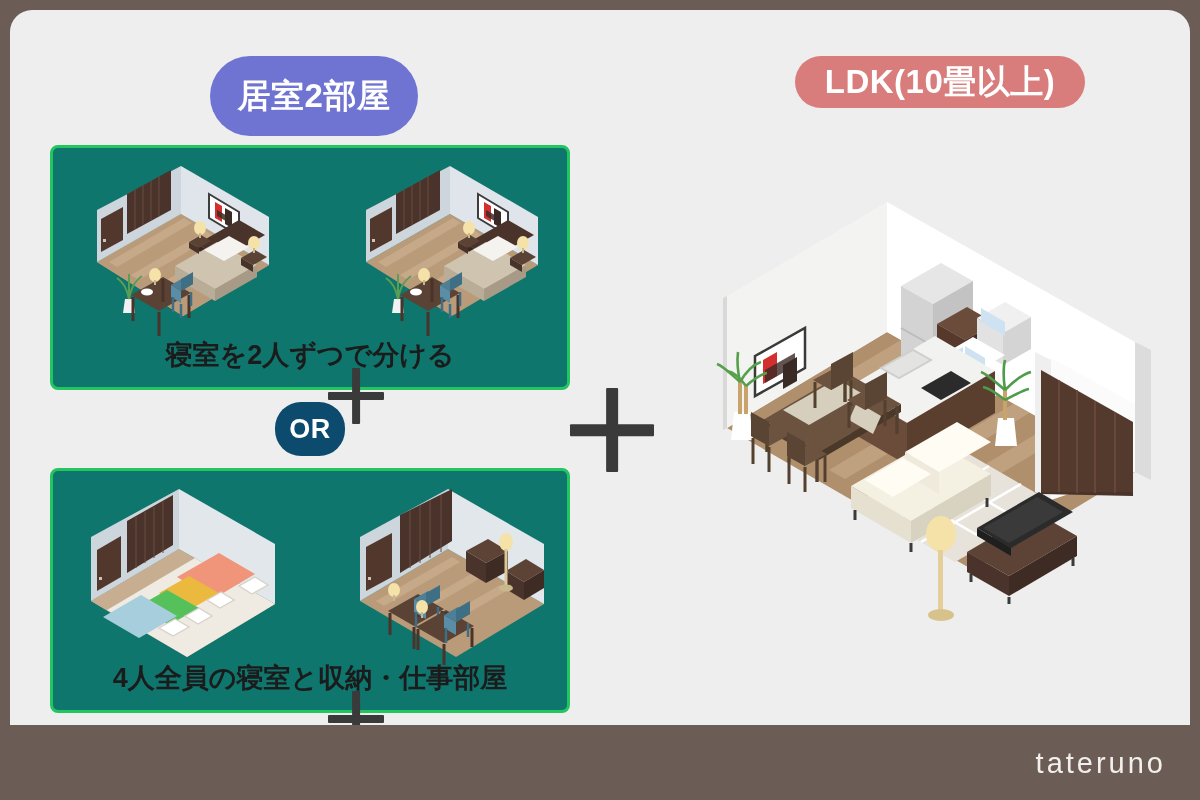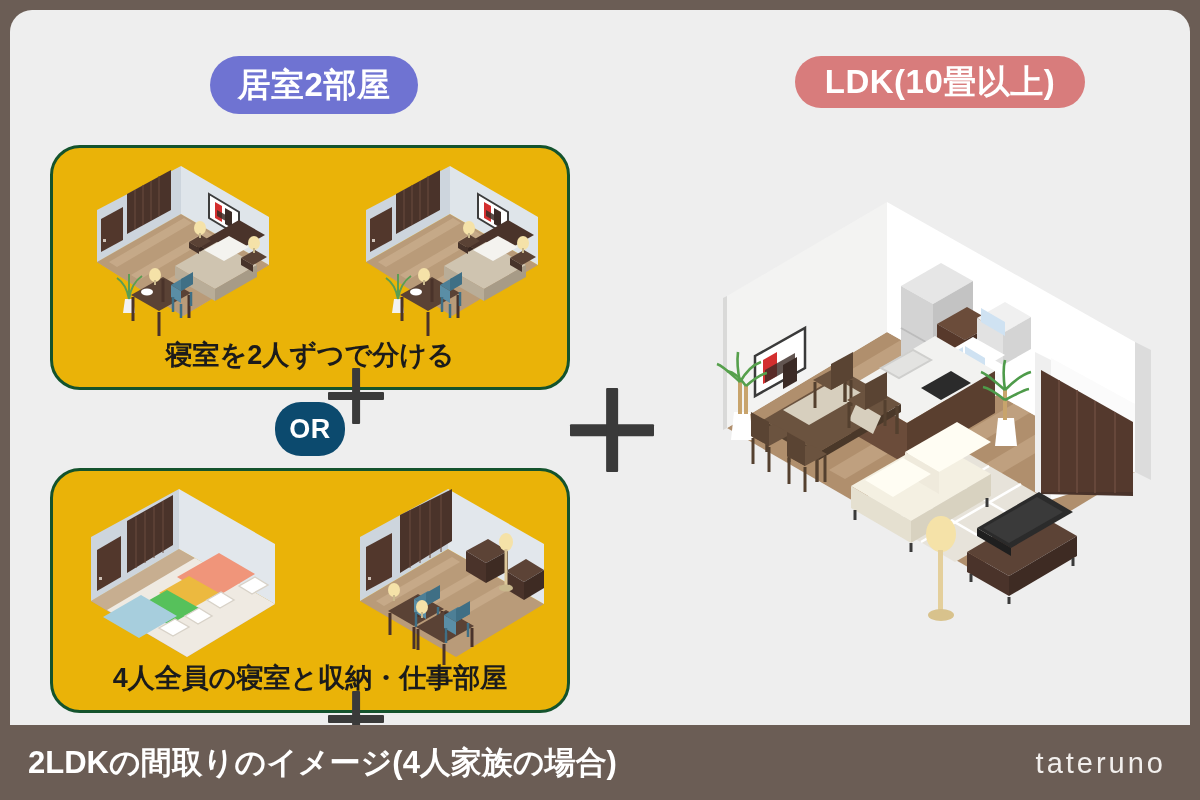--- a/index.html
+++ b/index.html
@@ -27,34 +27,34 @@
   .badge{
     position:absolute;
     display:flex;align-items:center;justify-content:center;
     color:#ffffff;
     font-weight:bold;
     border-radius:40px;
     letter-spacing:.5px;
     white-space:nowrap;
   }
   .badge-rooms{
-    left:200px;top:46px;width:208px;height:58px;
+    left:200px;top:46px;width:208px;height:80px;
     background:#6f73d2;font-size:33px;
   }
   .badge-ldk{
     left:785px;top:46px;width:290px;height:52px;
     background:#d87c7c;font-size:33px;
   }
 
   
   .card{
     position:absolute;
-    background:#eab308;
-    border:3px solid #14532d;
-    border-radius:30px;
+    background:#0f766e;
+    border:3px solid #22c55e;
+    border-radius:8px;
     box-sizing:border-box;
   }
   .card-top{left:40px;top:135px;width:520px;height:245px;}
   .card-bottom{left:40px;top:458px;width:520px;height:245px;}
 
   .card-caption{
     position:absolute;
     left:0;right:0;bottom:14px;
     text-align:center;
     font-size:27px;
@@ -555,17 +555,16 @@
 
         <polygon points="272,288 334,252 368,272 306,308" fill="#2b2b2b"></polygon>
         <polygon points="272,288 272,296 306,316 306,308" fill="#1f1f1f"></polygon>
         <polygon points="278,288 332,257 358,272 304,303" fill="#3a3a3a"></polygon>
       </svg>
     </div>
 
   </div>
 
   <div class="footer">
-    <div class="footer-title">2LDKの間取りのイメージ(4人家族の場合)</div>
     <div class="footer-logo">tateruno</div>
   </div>
 
 </div>
 
 </body></html>

